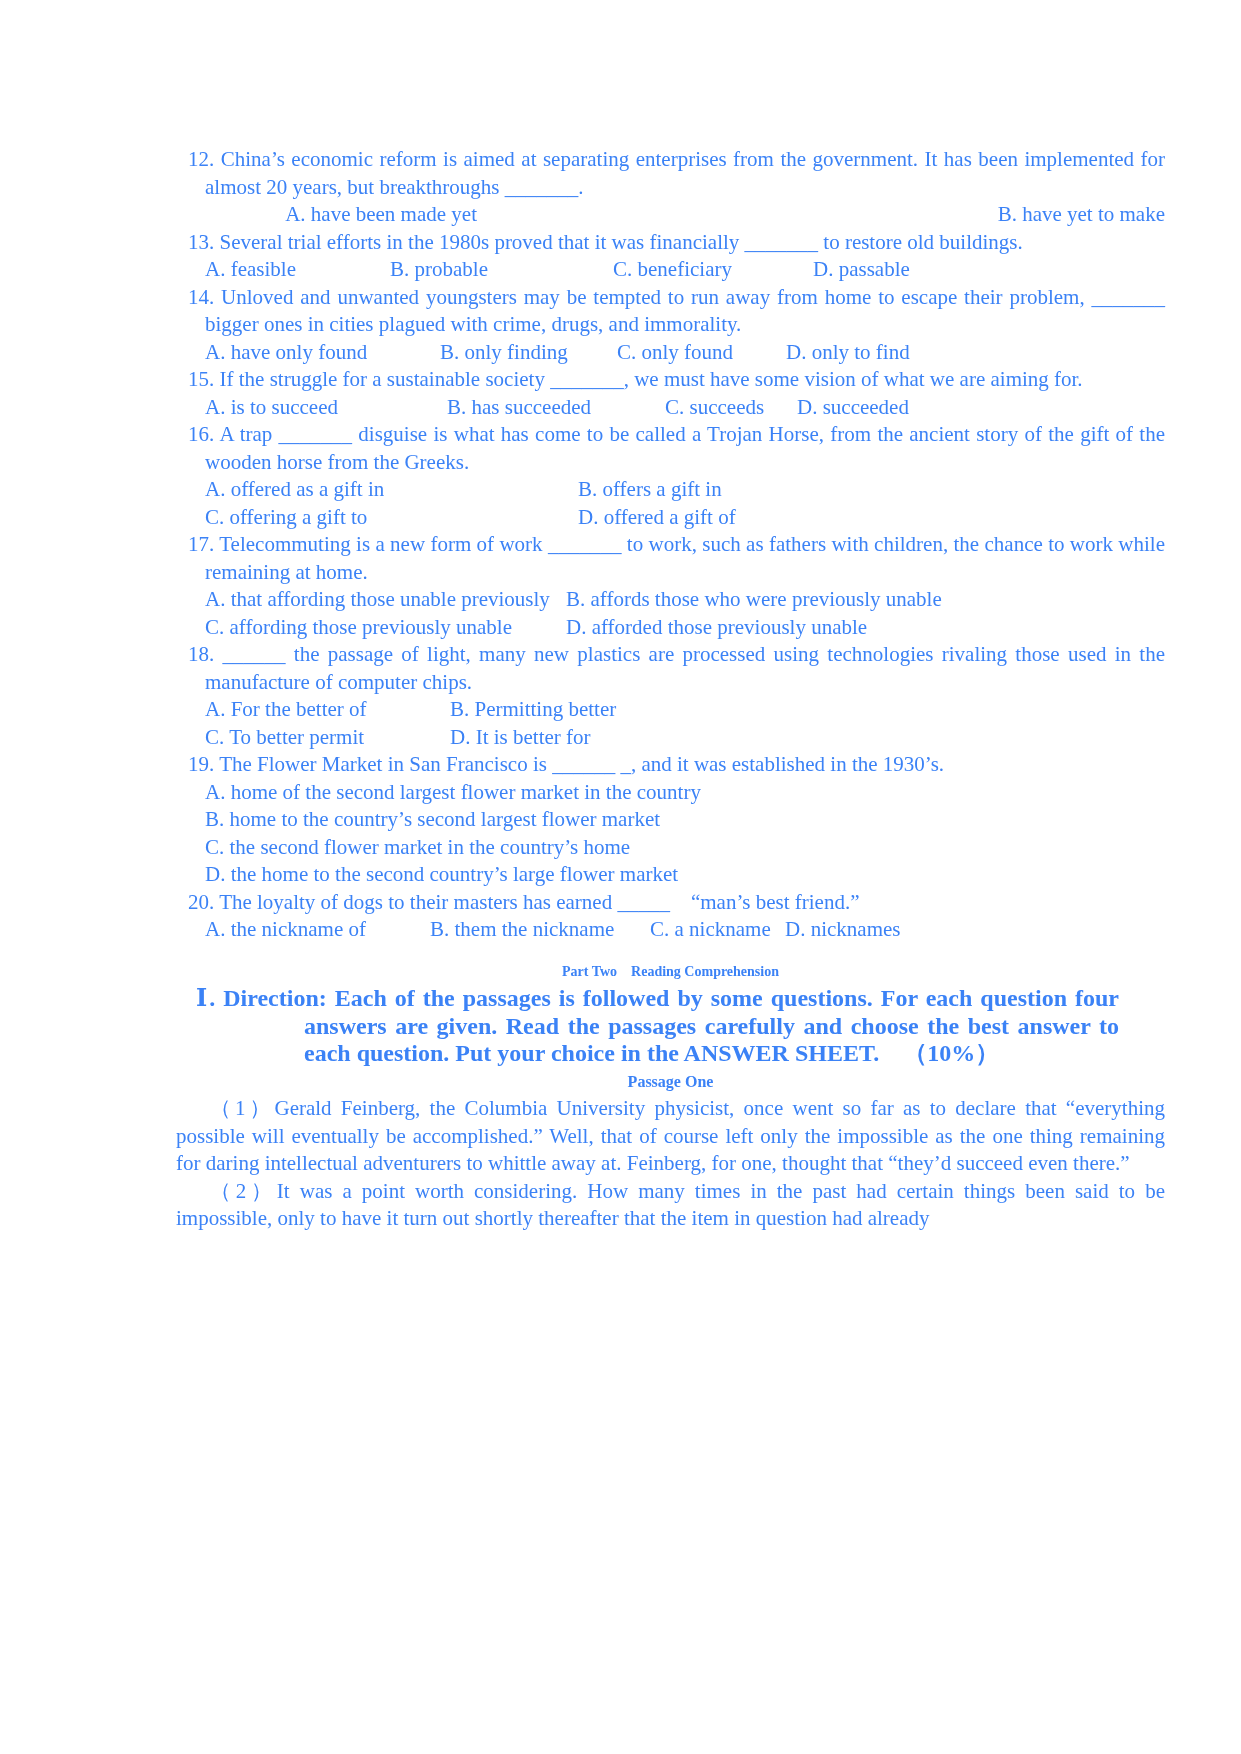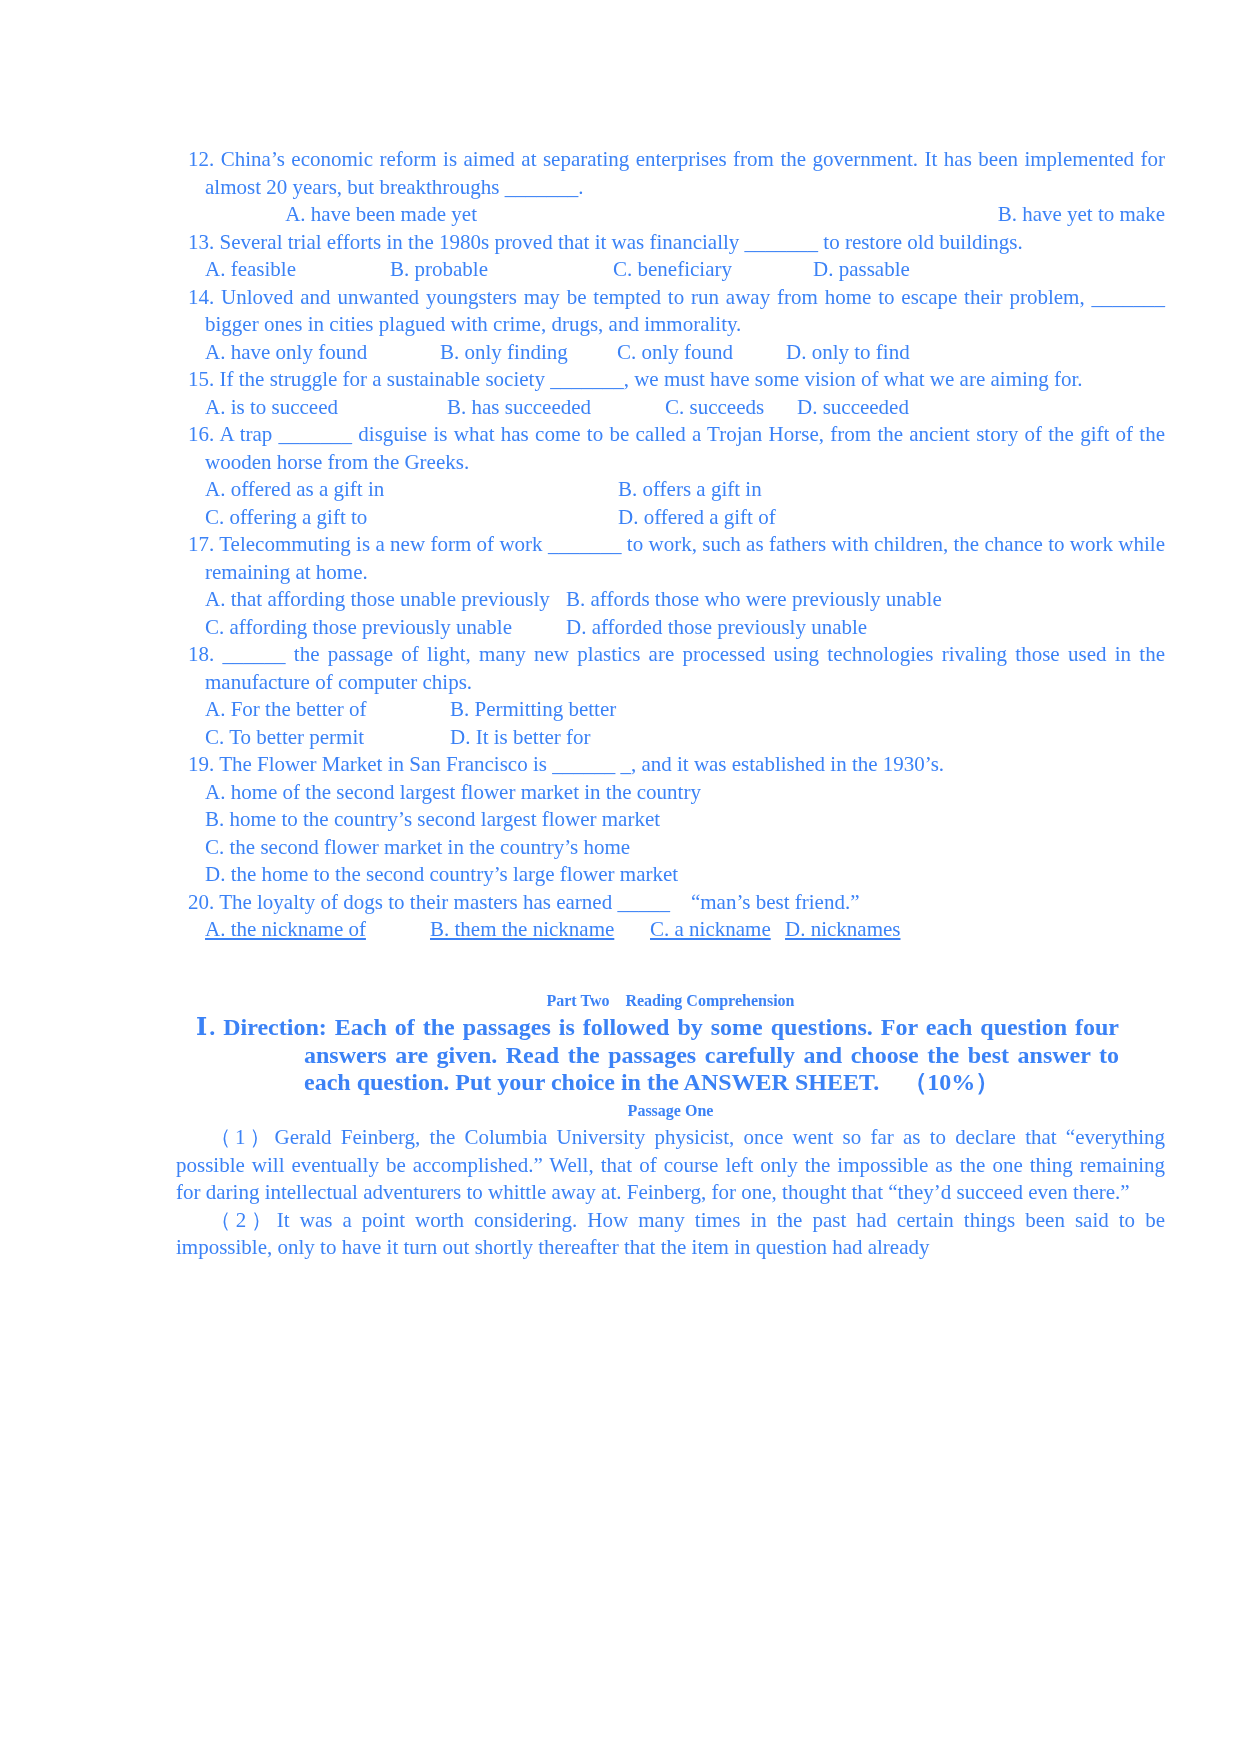--- a/index.html
+++ b/index.html
@@ -22,30 +22,30 @@
   }
   .opts{
     display:grid;
     margin-left:29px;
     white-space:nowrap;
   }
   .cols-a{grid-template-columns:272px 1fr;text-align:right;}
   .cols-b{grid-template-columns:185px 223px 200px 1fr;}
   .cols-c{grid-template-columns:235px 177px 169px 1fr;}
   .cols-d{grid-template-columns:242px 218px 132px 1fr;}
-  .cols-e{grid-template-columns:373px 1fr;gap:40px;}
+  .cols-e{grid-template-columns:373px 1fr;}
   .cols-f{grid-template-columns:361px 1fr;}
   .cols-g{grid-template-columns:245px 1fr;}
-  .cols-h{grid-template-columns:225px 220px 135px 1fr;text-decoration:underline;}
+  .cols-h{grid-template-columns:225px 220px 135px 1fr;}
   .opts-list{margin-left:29px;}
   .part-heading{
     text-align:center;
     font-weight:bold;
-    font-size:16px;
-    margin-top:43px;
+    font-size:14px;
+    margin-top:14px;
   }
   .direction{
     font-weight:bold;
     font-size:24px;
     width:815px;
     margin-left:10px;
     padding-left:118px;
     text-indent:-108px;
     text-align:justify;
   }

